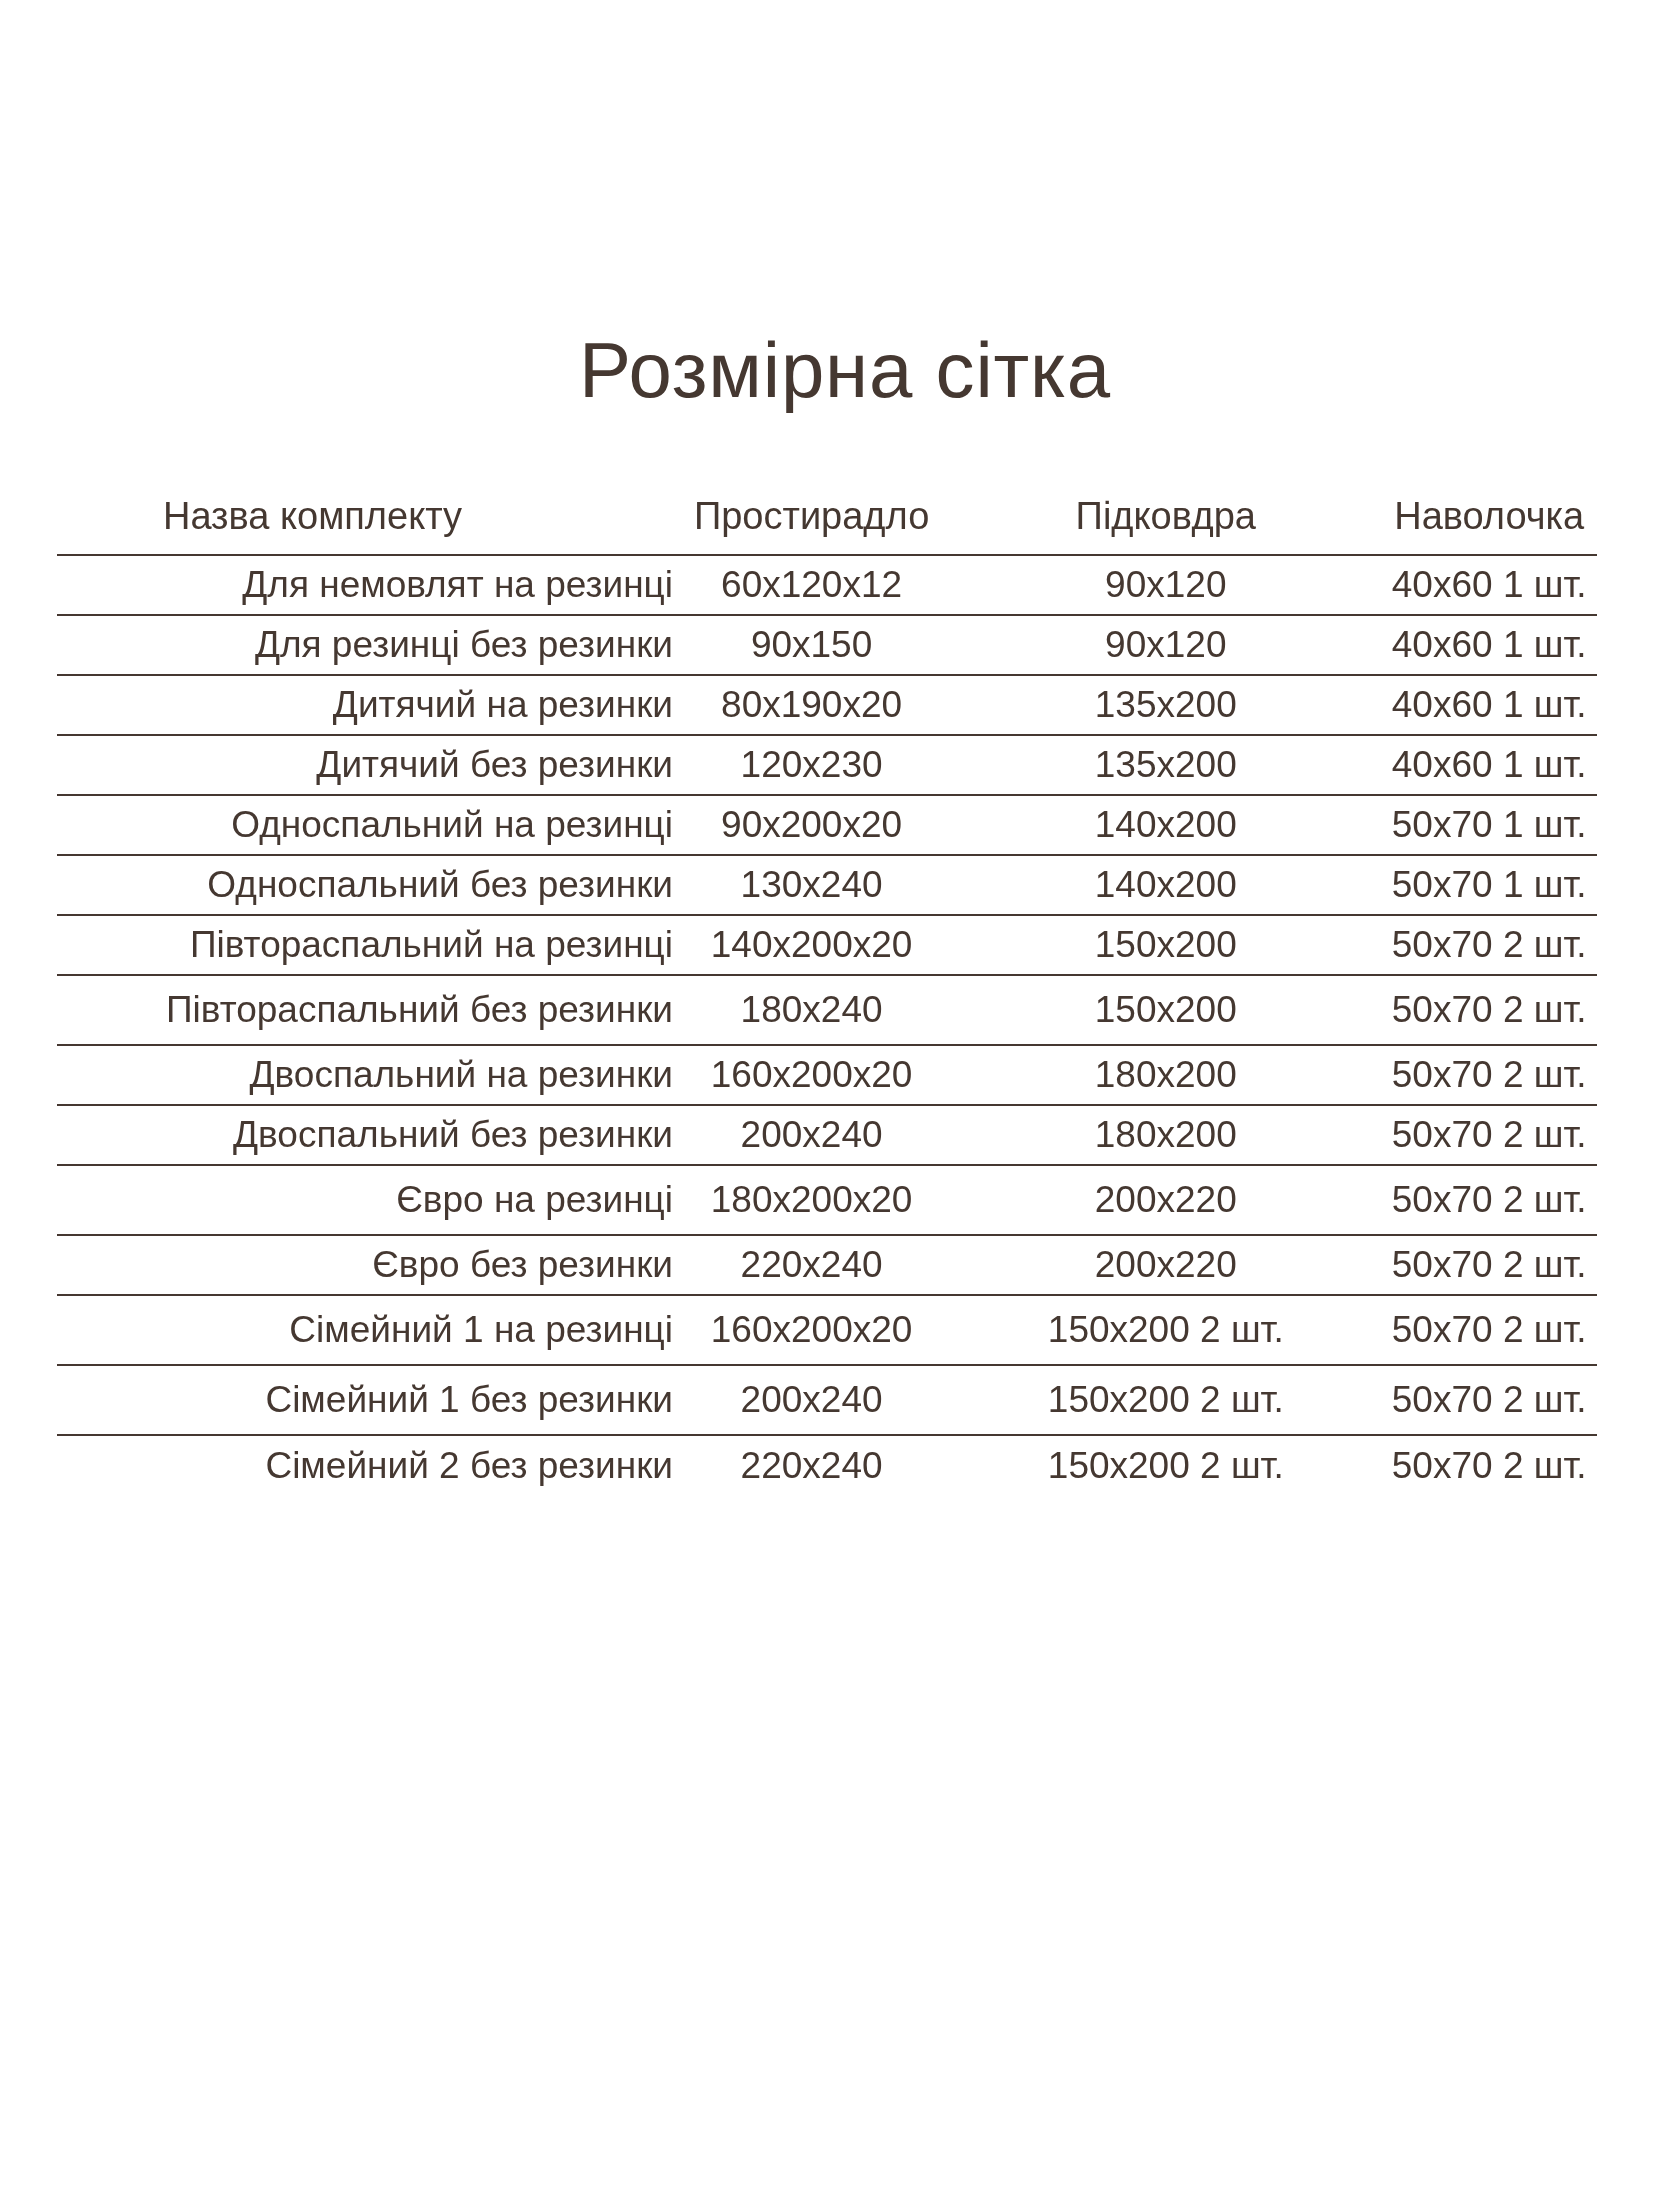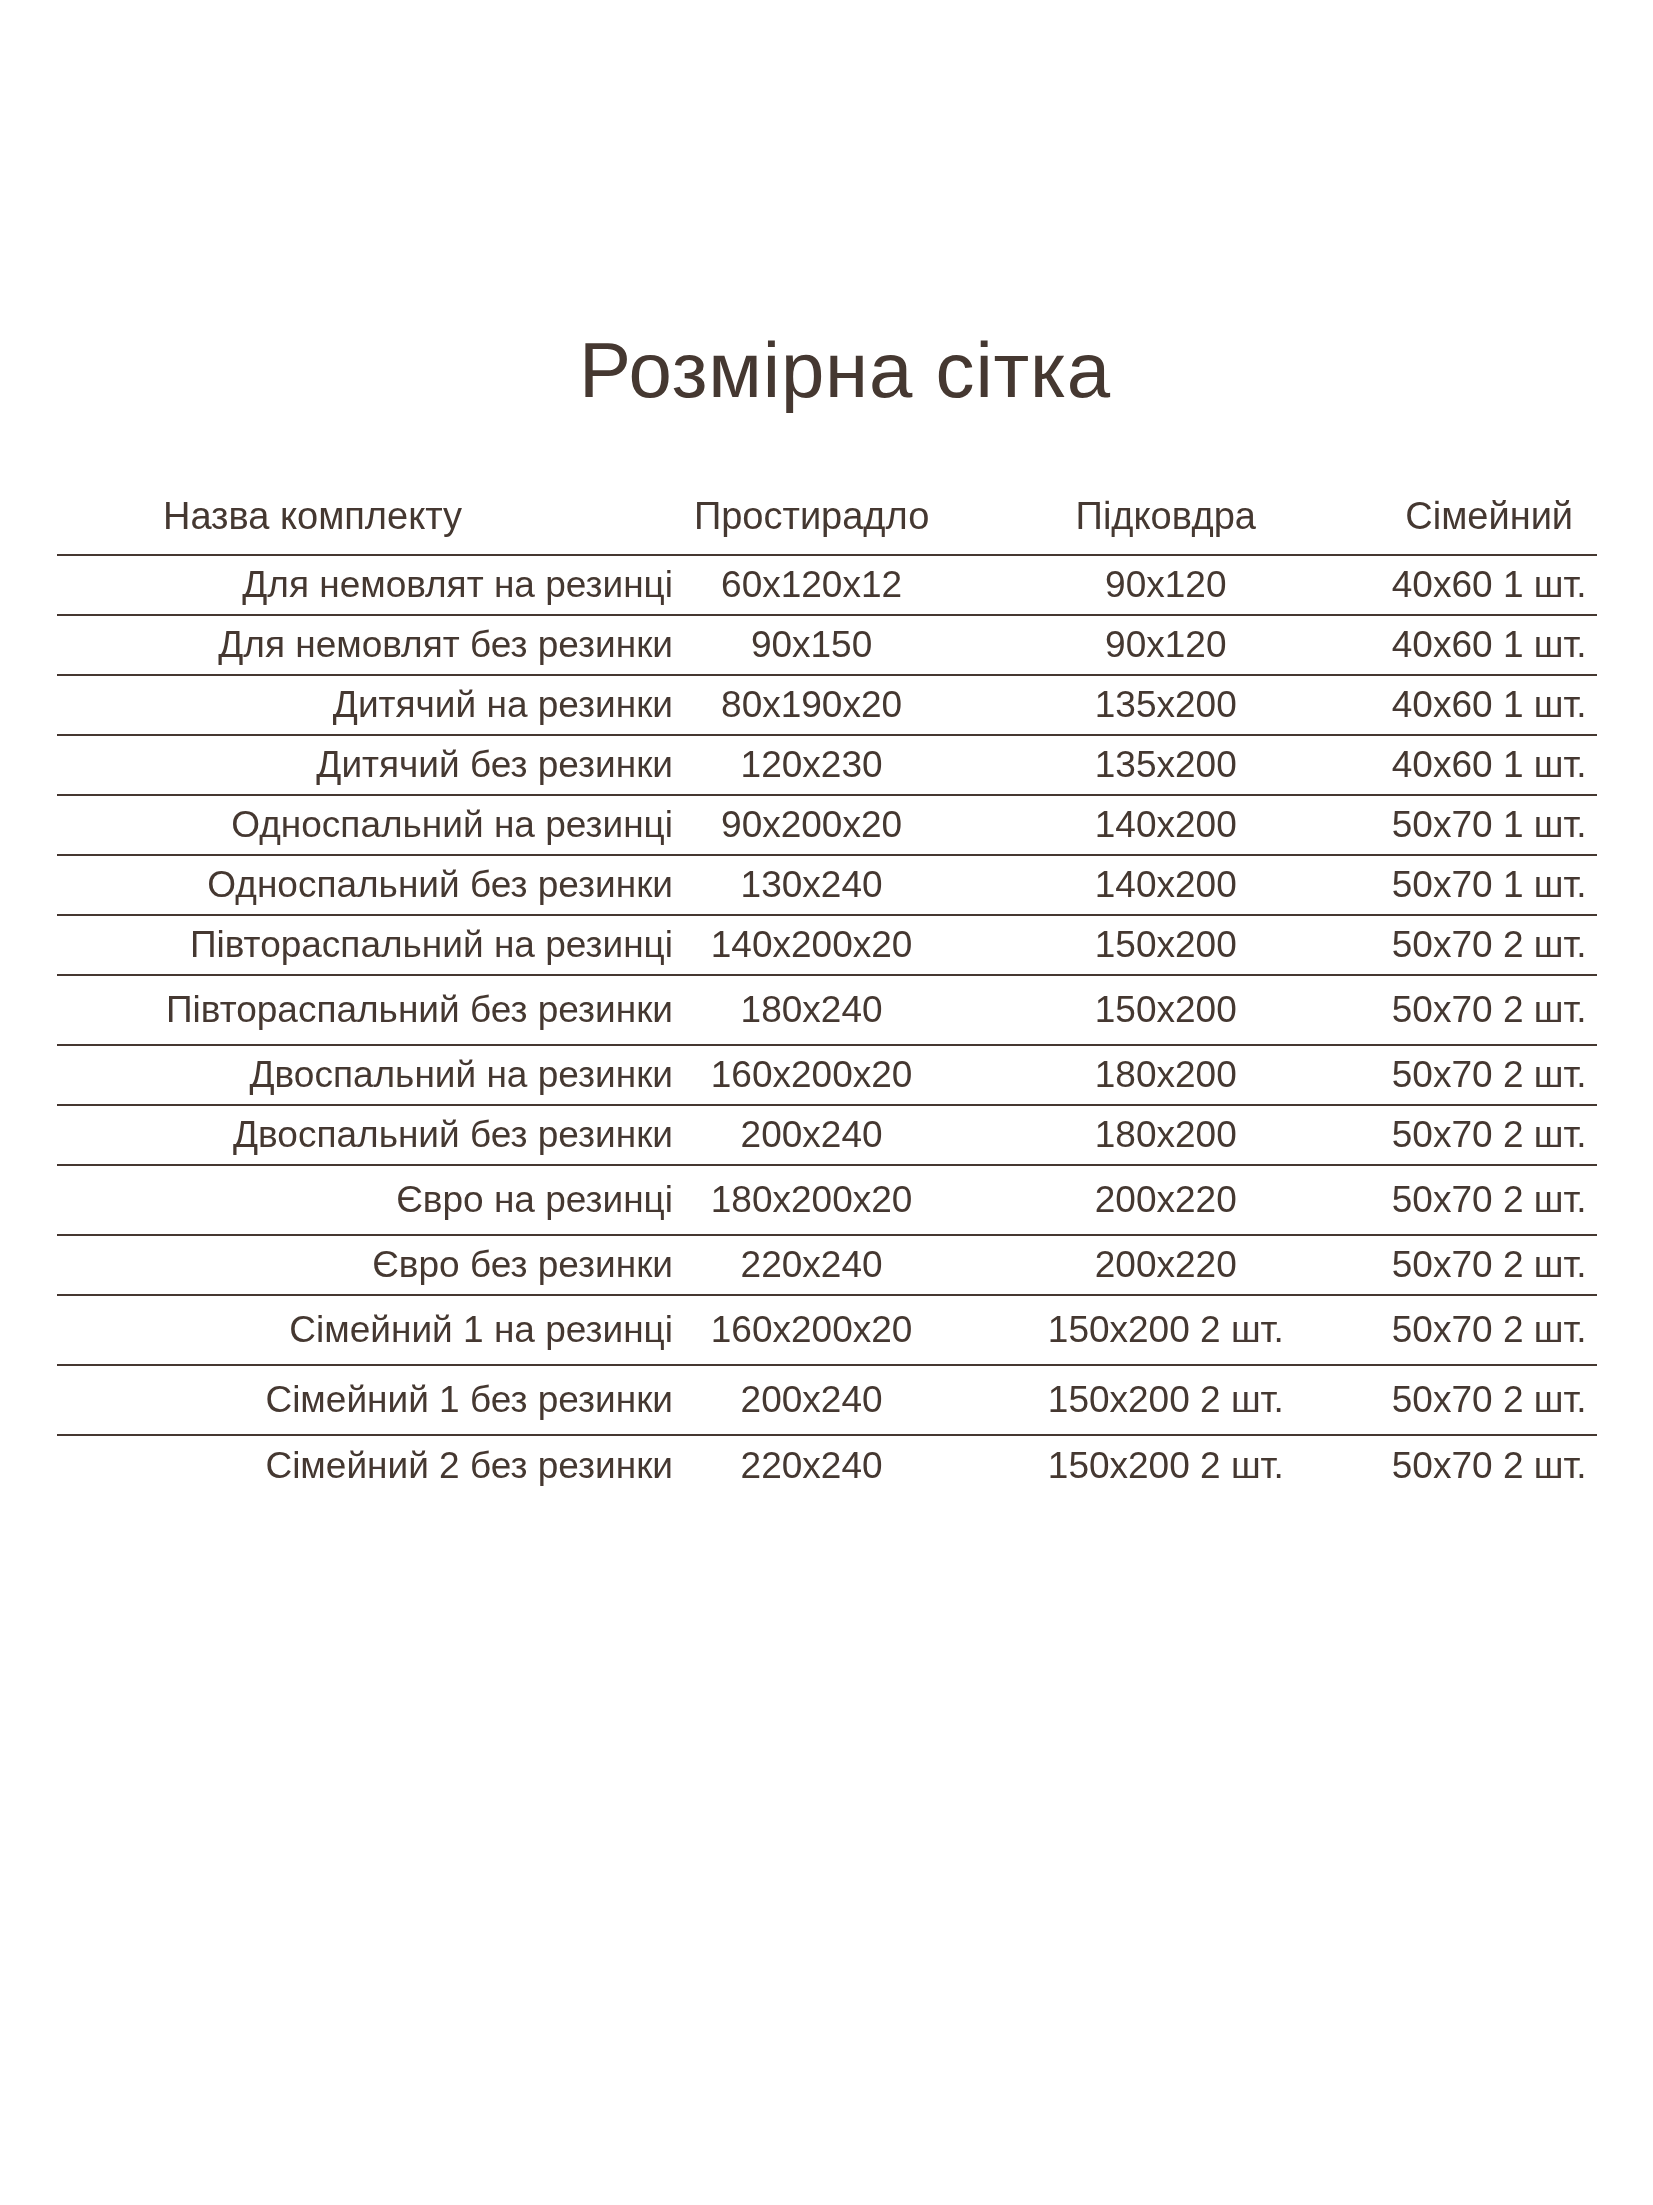--- a/index.html
+++ b/index.html
@@ -84,32 +84,32 @@
       <col class="c1">
         <col class="c2">
         <col class="c3">
         <col class="c4">
     </colgroup>
     <thead>
       <tr>
           <th>Назва комплекту</th>
           <th>Простирадло</th>
           <th>Підковдра</th>
-          <th>Сімейний</th>
+          <th>Наволочка</th>
         </tr>
     </thead>
     <tbody>
         <tr>
           <td>Для немовлят на резинці</td>
           <td>60х120х12</td>
           <td>90х120</td>
           <td>40х60 1 шт.</td>
         </tr>
         <tr>
-          <td>Для немовлят без резинки</td>
+          <td>Для резинці без резинки</td>
           <td>90х150</td>
           <td>90х120</td>
           <td>40х60 1 шт.</td>
         </tr>
         <tr>
           <td>Дитячий на резинки</td>
           <td>80х190х20</td>
           <td>135х200</td>
           <td>40х60 1 шт.</td>
         </tr>

